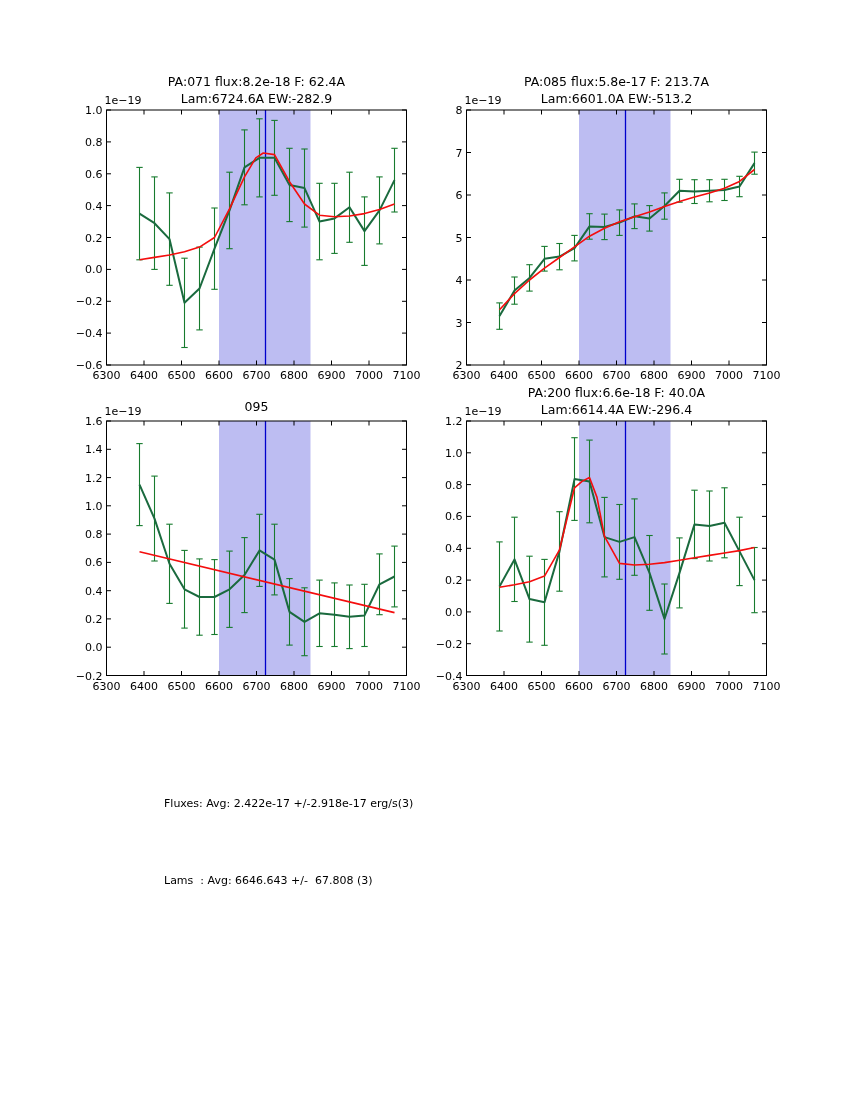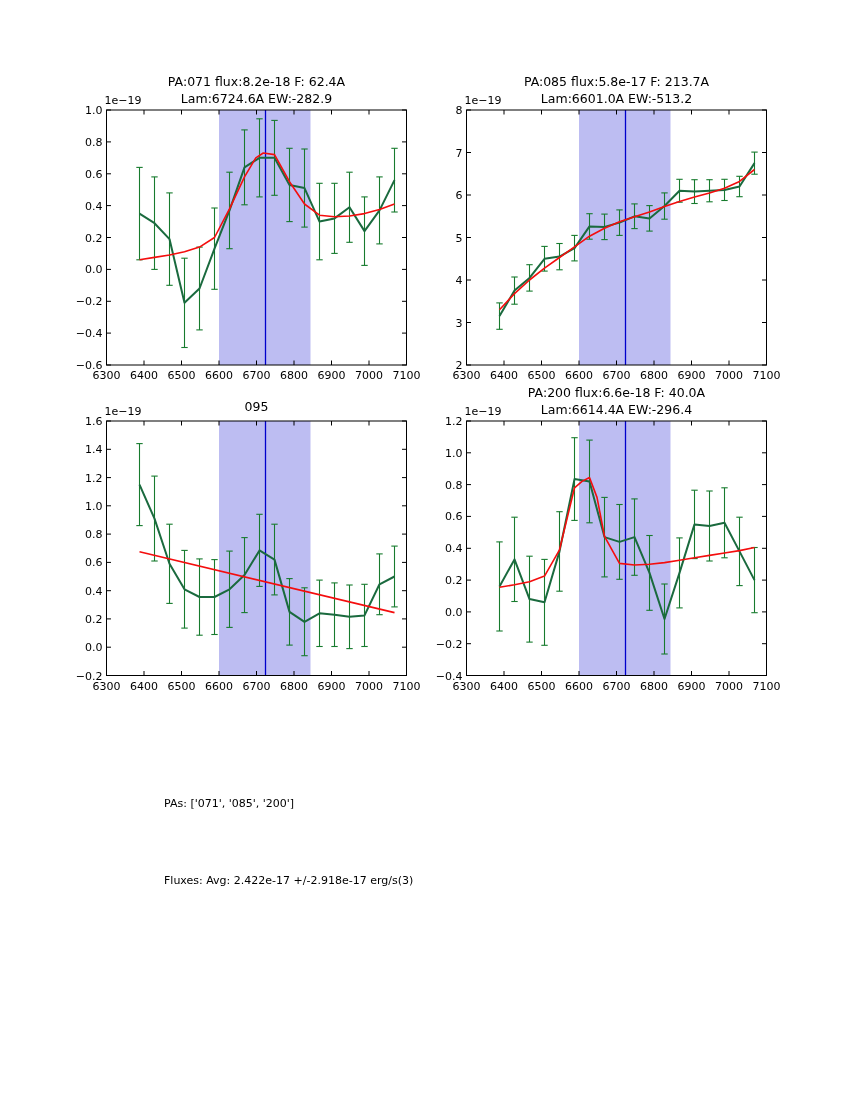--- a/index.html
+++ b/index.html
@@ -494,18 +494,18 @@
         <text x="462.5" y="456.8" text-anchor="end" font-size="11" fill="#000000">1.0</text>
         <line x1="466.5" x2="471" y1="421.0" y2="421.0" stroke="#000000" stroke-width="1"></line>
         <line x1="766.5" x2="762" y1="421.0" y2="421.0" stroke="#000000" stroke-width="1"></line>
         <text x="462.5" y="425.0" text-anchor="end" font-size="11" fill="#000000">1.2</text>
         <text x="616.5" y="397" text-anchor="middle" font-size="12.5" fill="#000000">PA:200 flux:6.6e-18 F: 40.0A</text>
         <text x="616.5" y="414" text-anchor="middle" font-size="12.5" fill="#000000">Lam:6614.4A EW:-296.4</text>
         <text x="464.5" y="415" font-size="11" fill="#000000">1e−19</text>
       </g>
     </svg>
   <div class="summary">
-    <div class="sline">PAs: ['071', '085', '200']</div>
     <div class="sline">Fluxes: Avg: 2.422e-17 +/-2.918e-17 erg/s(3)</div>
+    <div class="sline">Lams  : Avg: 6646.643 +/-  67.808 (3)</div>
     
     
   </div>
 </div>
 
 </body></html>

